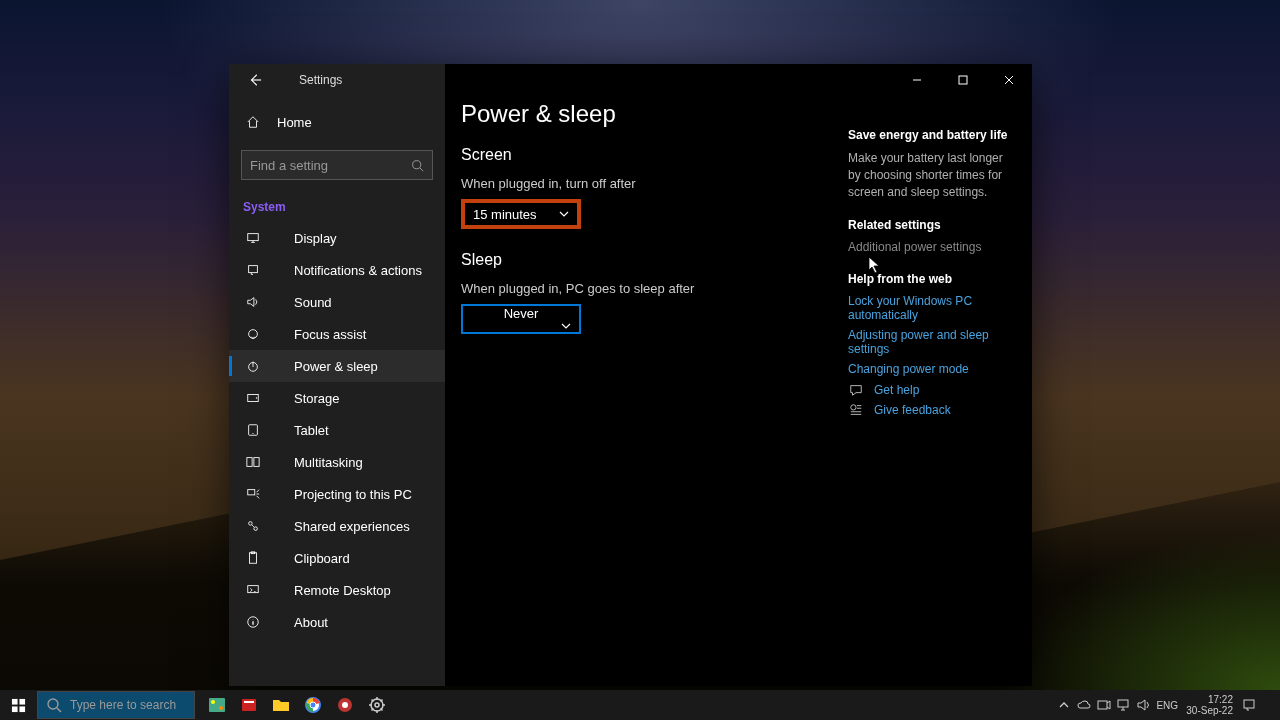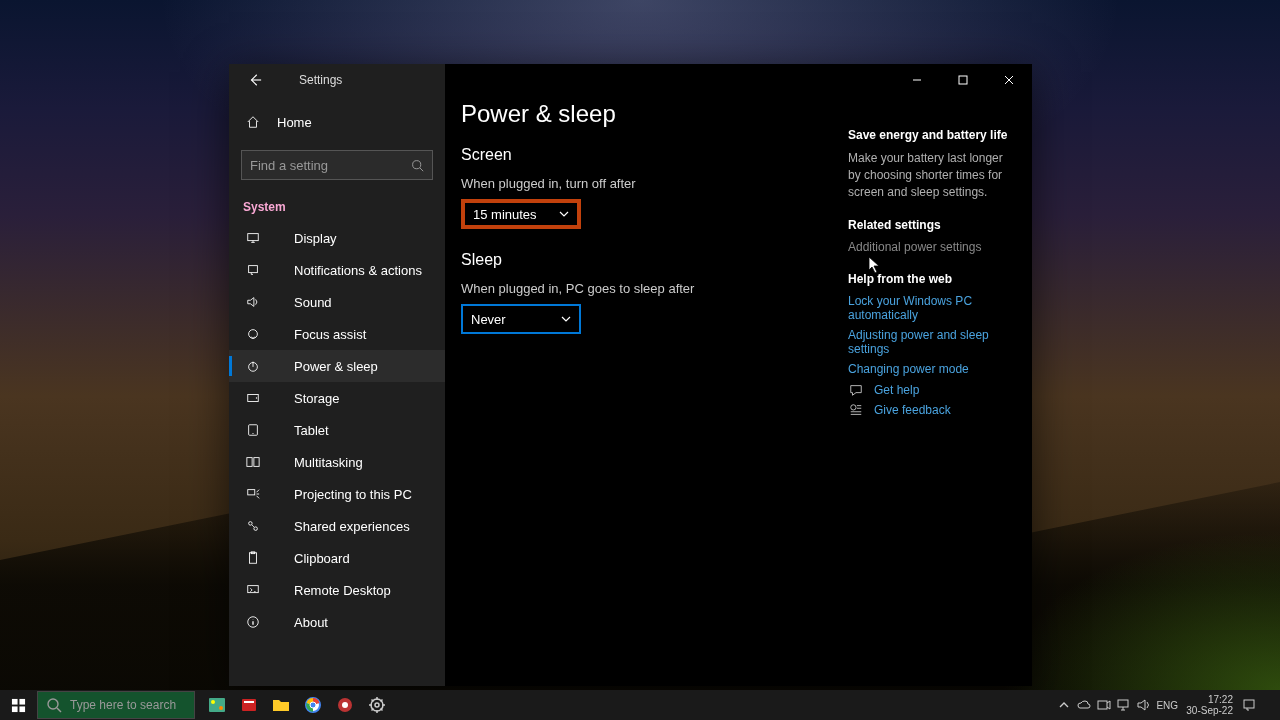--- a/index.html
+++ b/index.html
@@ -77,21 +77,21 @@
     align-items:center;
     padding: 0 8px;
     font-size: 12px;
     color:#999;
   }
   .search-box .ph { flex:1; font-size: 13px; }
   .cat-header {
     padding: 12px 14px 8px;
     font-size: 12px;
     font-weight: 600;
-    color:#f9a8d4;
+    color:#8b5cf6;
   }
   .nav-list { flex:1; overflow:hidden; }
   .nav-item {
     display:flex; align-items:center;
     height: 32px;
     padding: 0 14px;
     font-size: 13px;
     color:#fff;
     position: relative;
     gap: 17px;
@@ -112,21 +112,21 @@
     width: 120px; height: 30px;
     border: 4px solid #c2410c;
     background: #000;
     display:flex; align-items:center;
     padding: 0 8px;
     font-size: 13px;
     color:#fff;
     margin-bottom: 22px;
     position:relative;
   }
-  .dropdown.focused { border: 2px solid #0078d7; }
+  .dropdown.focused { border: 2px solid #0078d7; flex-direction: column; }
   .dropdown .chev { margin-left:auto; font-size:10px; color:#fff; }
   .aside {
     position:absolute;
     right: 14px;
     top: 64px;
     width: 170px;
     color:#ddd;
     font-size: 12px;
   }
   .aside h4 { font-size: 12px; font-weight: 600; color:#fff; margin-bottom: 8px; margin-top: 18px; }
@@ -139,21 +139,21 @@
   .aside .help-row a { margin:0; }
   .taskbar {
     position:absolute;
     left:0; right:0; bottom:0;
     height: 30px;
     background: #1a1a1a;
     display:flex;
     align-items:center;
   }
   .start-btn { width:36px; height:30px; display:flex; align-items:center; justify-content:center; }
-  .search-bar { height: 28px; background:#14532d; width: 158px; display:flex; align-items:center; padding:0 8px; color:#999; font-size:12px; border:1px solid #444; margin-left:1px; }
+  .search-bar { height: 28px; background:#0c4a6e; width: 158px; display:flex; align-items:center; padding:0 8px; color:#999; font-size:12px; border:1px solid #444; margin-left:1px; }
   .search-bar .sicon { width:16px; height:16px; margin-right:8px; }
   .tb-icons { display:flex; align-items:center; margin-left: 6px; }
   .tb-app { width:30px; height:30px; display:flex; align-items:center; justify-content:center; margin:0 1px; }
   .tb-tray { margin-left:auto; display:flex; align-items:center; padding-right:21px; color:#ccc; font-size:10px; }
   .tray-icon { width:20px; height:26px; display:flex; align-items:center; justify-content:center; color:#ccc; }
   .tray-clock { text-align:right; line-height:1.1; padding:0 6px; font-size:10px; }
   .cursor {
     position:absolute;
     left: 866px;
     top: 256px;

